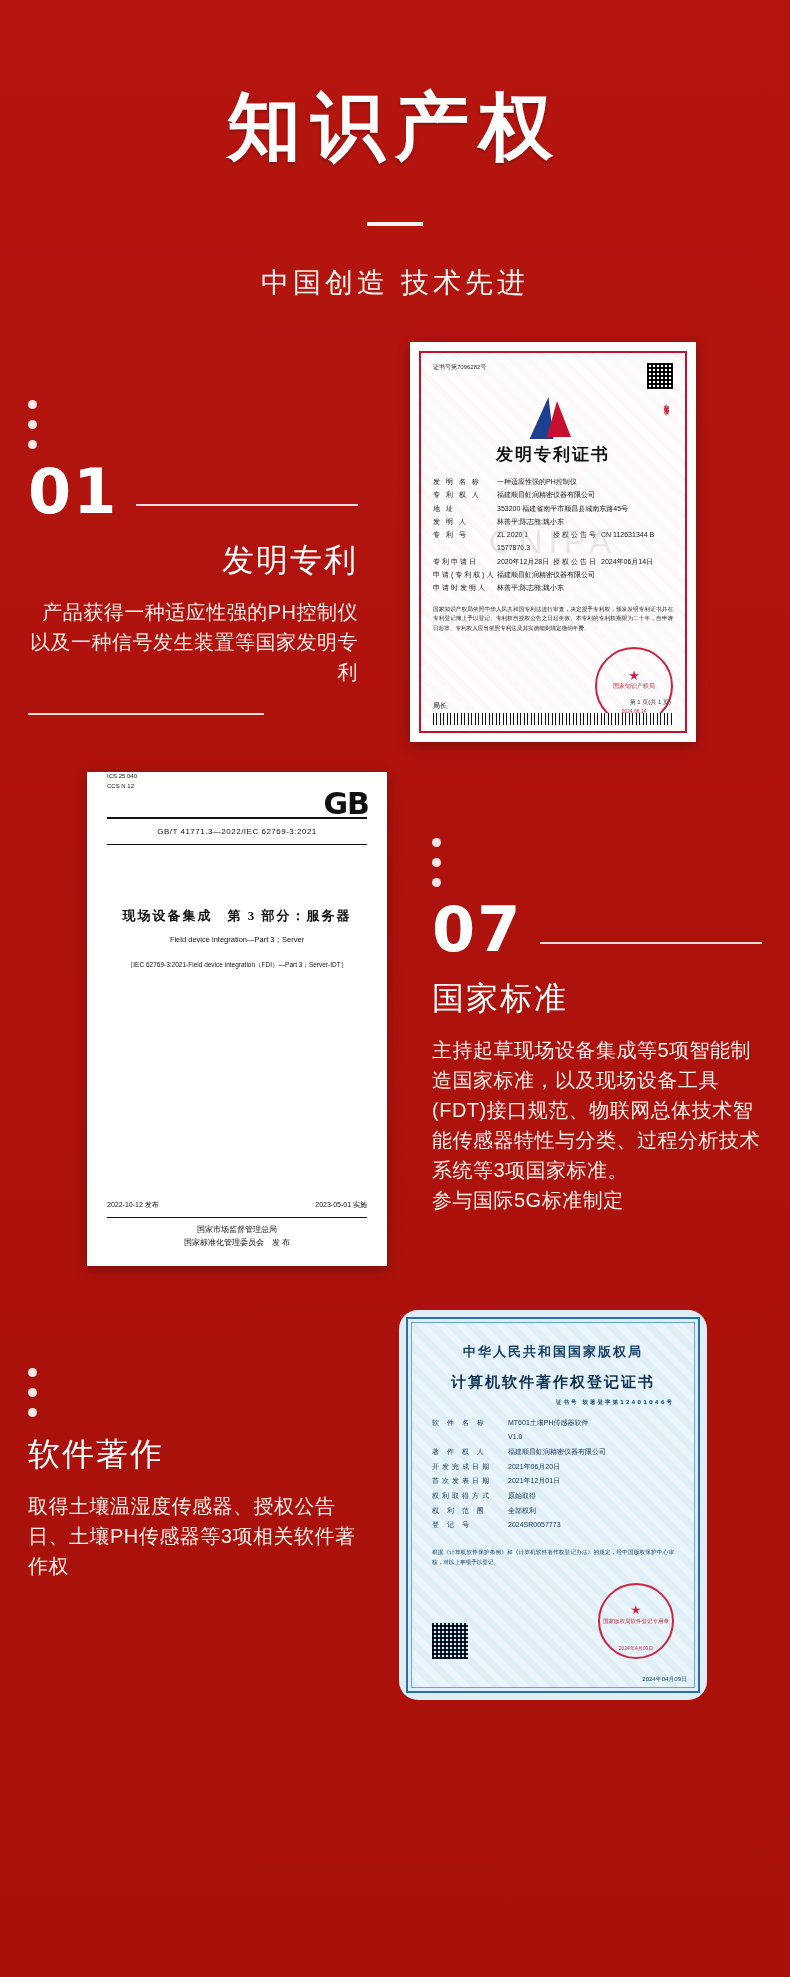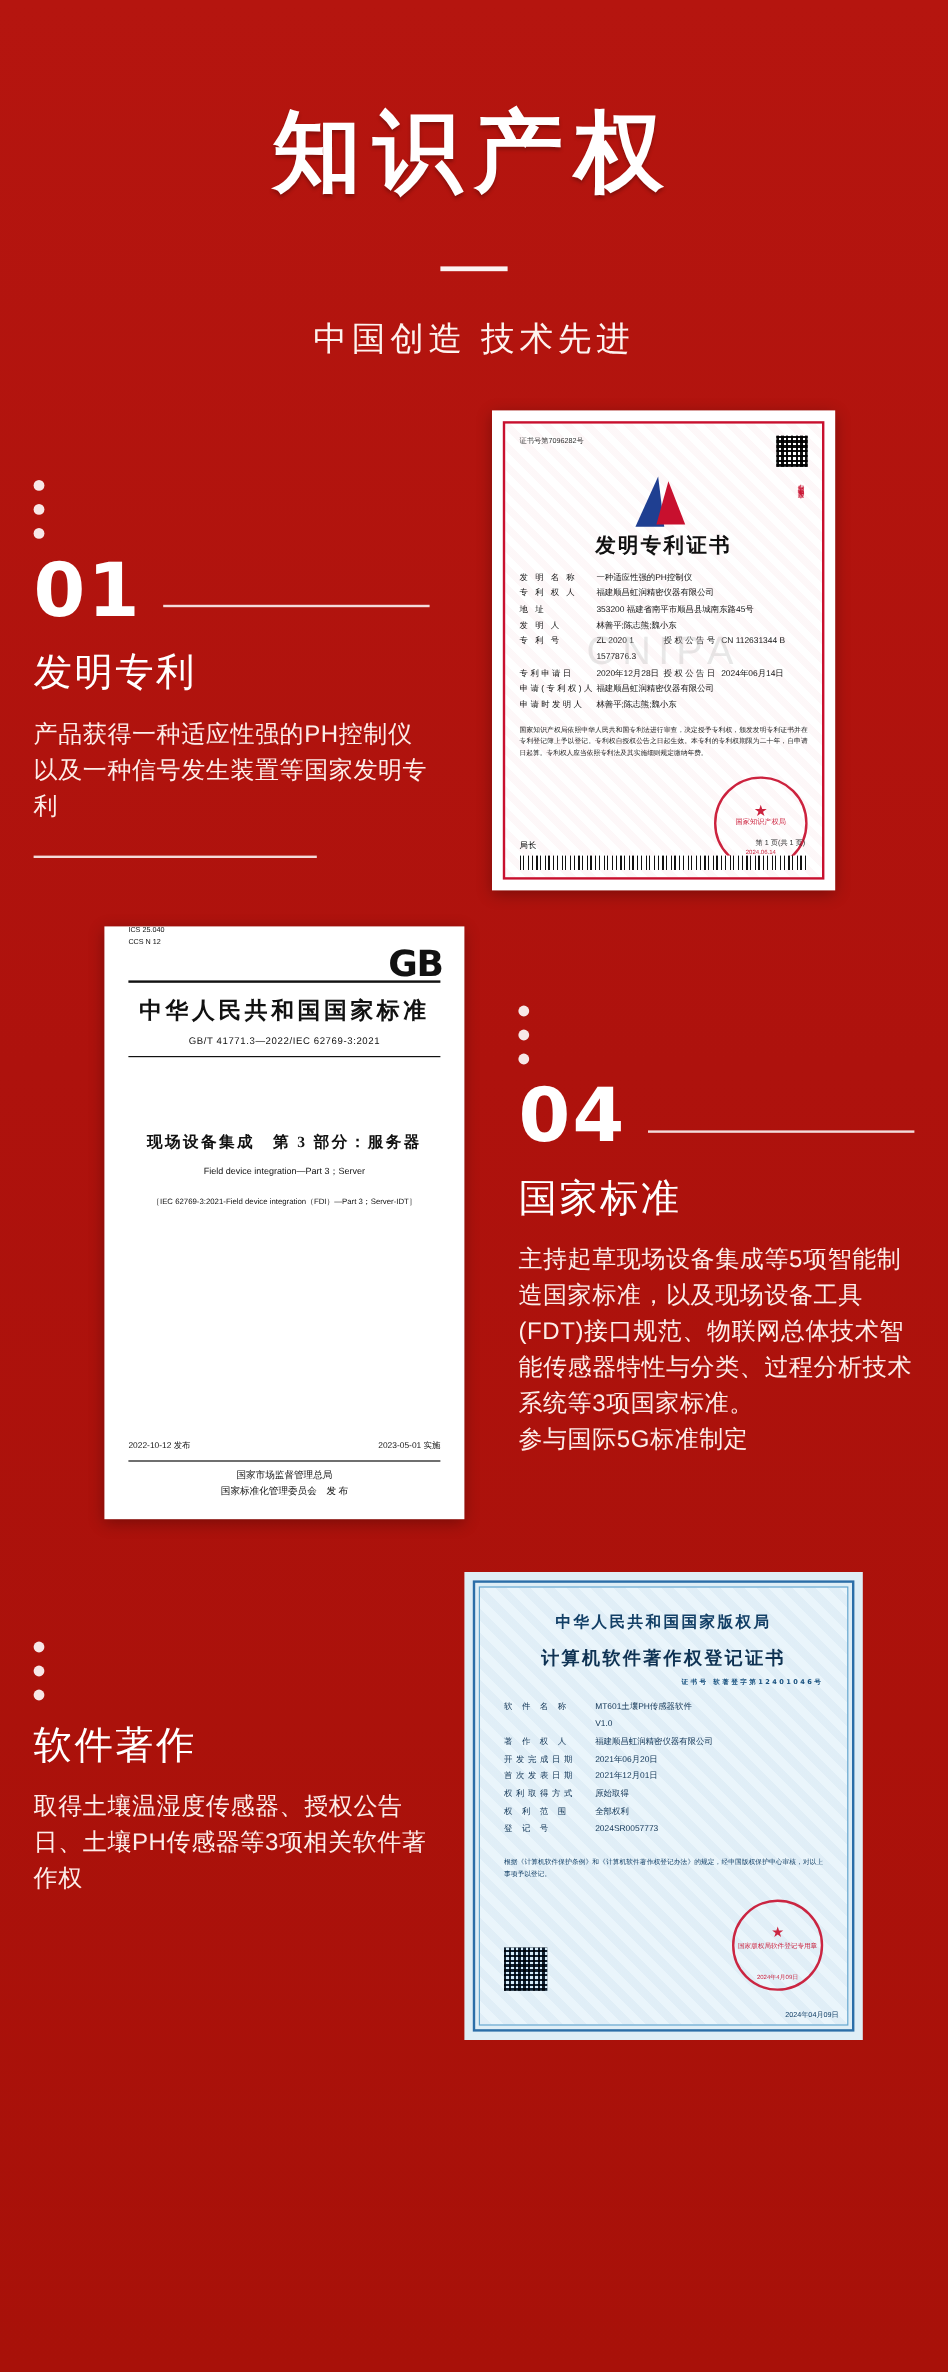--- a/index.html
+++ b/index.html
@@ -237,23 +237,24 @@
     display:flex;justify-content:space-between;font-size:7px;
   }
   .gb .rule3{position:absolute;left:20px;right:20px;bottom:48px;height:1.5px;background:#111;}
   .gb .issuer{
     position:absolute;left:0;right:0;bottom:16px;text-align:center;
     font-size:8px;line-height:1.7;font-family:"Liberation Serif","DejaVu Serif",serif;
   }
 
   
   .soft{
-    width:332px;height:390px;position:relative;box-sizing:border-box;
+    width:308px;height:390px;position:relative;box-sizing:border-box;
     background:#dfeef6;
     padding:10px;
+    border-radius:19px;
   }
   .soft .frame{
     position:absolute;inset:7px;border:2px solid #2b6ea8;
   }
   .soft .frame2{
     position:absolute;inset:12px;border:1px solid #63a6cf;
     background:
       repeating-linear-gradient(45deg,rgba(43,110,168,.05) 0 7px,rgba(255,255,255,0) 7px 14px),
       #eaf5fb;
     padding:16px 20px;box-sizing:border-box;overflow:hidden;
@@ -296,21 +297,21 @@
 
 <div class="page">
 
   <div class="header">
     <h1>知识产权</h1>
     <div class="divider"></div>
     <div class="subtitle">中国创造  技术先进</div>
   </div>
 
   <div class="section left-text" style="margin-top:40px;padding:0 24px 0 28px;">
-    <div class="text-col" style="padding-top:58px;">
+    <div class="text-col" style="padding-top:58px;text-align:right;">
       <div class="dots">
           <i></i>
           <i></i>
           <i></i>
         </div>
       <div class="numrow">
         <div class="num">01</div>
         <div class="numline"></div>
       </div>
       <div class="heading">发明专利</div>
@@ -404,35 +405,34 @@
   </div>
 
   <div class="section right-text" style="margin-top:30px;padding:0 28px 0 24px;">
     <div class="text-col" style="padding-top:66px;">
       <div class="dots">
           <i></i>
           <i></i>
           <i></i>
         </div>
       <div class="numrow">
-        <div class="num">04</div>
+        <div class="num">07</div>
         <div class="numline"></div>
       </div>
       <div class="heading">国家标准</div>
       <div class="desc" style="white-space:pre-line">主持起草现场设备集成等5项智能制造国家标准，以及现场设备工具(FDT)接口规范、物联网总体技术智能传感器特性与分类、过程分析技术系统等3项国家标准。
 参与国际5G标准制定</div>
     </div>
 
     <div class="img-col">
       <div class="cert gb">
         <div class="ics" style="white-space:pre-line">ICS 25.040
 CCS N 12</div>
         <div class="gblogo">GB</div>
         <div class="rule"></div>
-        <div class="natitle">中华人民共和国国家标准</div>
         <div class="stdno">GB/T 41771.3—2022/IEC 62769-3:2021</div>
         <div class="rule2"></div>
         <div class="docname">现场设备集成　第 3 部分：服务器</div>
         <div class="docen">Field device integration—Part 3；Server</div>
         <div class="docidt">［IEC 62769-3:2021-Field device integration（FDI）—Part 3；Server-IDT］</div>
         <div class="dates">
           <div>2022-10-12 发布</div>
           <div>2023-05-01 实施</div>
         </div>
         <div class="rule3"></div>

